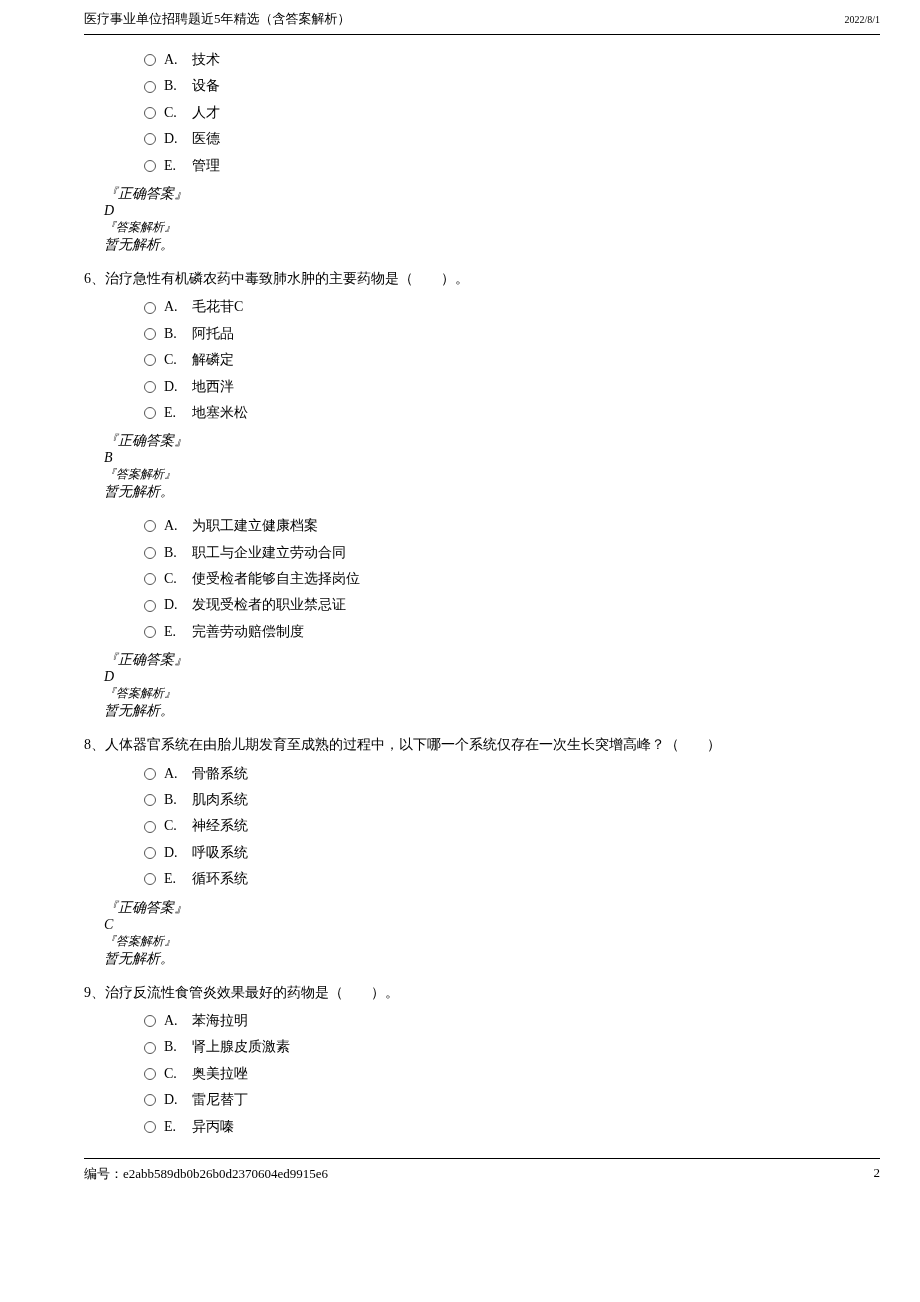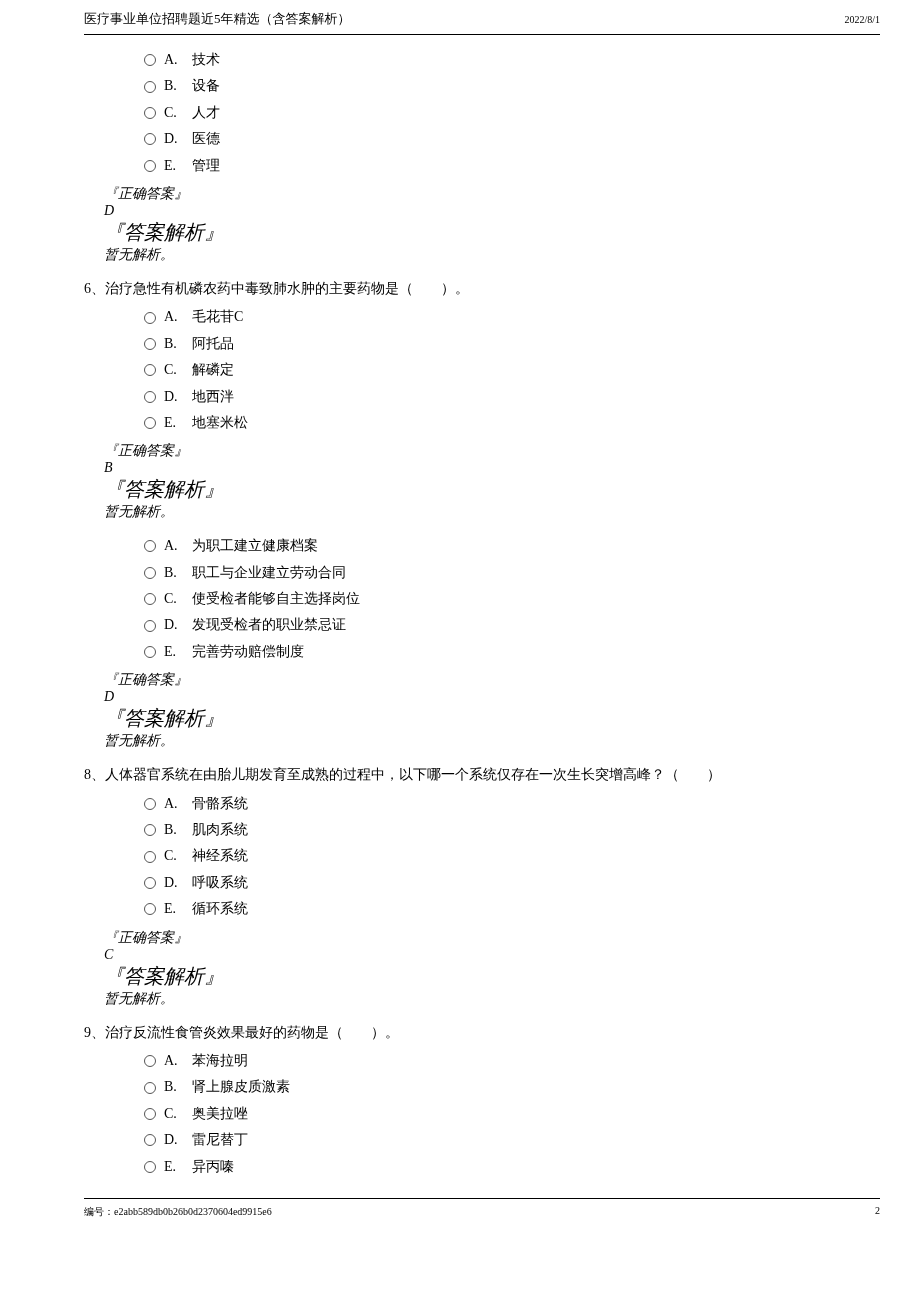--- a/index.html
+++ b/index.html
@@ -65,34 +65,34 @@
     }
     .answer-tag {
       font-size: 14px;
       color: #000;
     }
     .answer-value {
       font-size: 14px;
       margin-left: 0;
     }
     .analysis-tag {
-      font-size: 20px;
+      font-size: 12px;
       color: #000;
     }
     .analysis-value {
       font-size: 14px;
       color: #000;
     }
     .footer {
       display: flex;
       justify-content: space-between;
       border-top: 1px solid #000;
       padding-top: 6px;
       margin-top: 20px;
-      font-size: 10px;
+      font-size: 13px;
     }
   </style>
 </head>
 <body>
 
 <div class="page-wrapper">
 
   <div class="header">
     <span class="header-title">医疗事业单位招聘题近5年精选（含答案解析）</span>
     <span class="header-date">2022/8/1</span>

